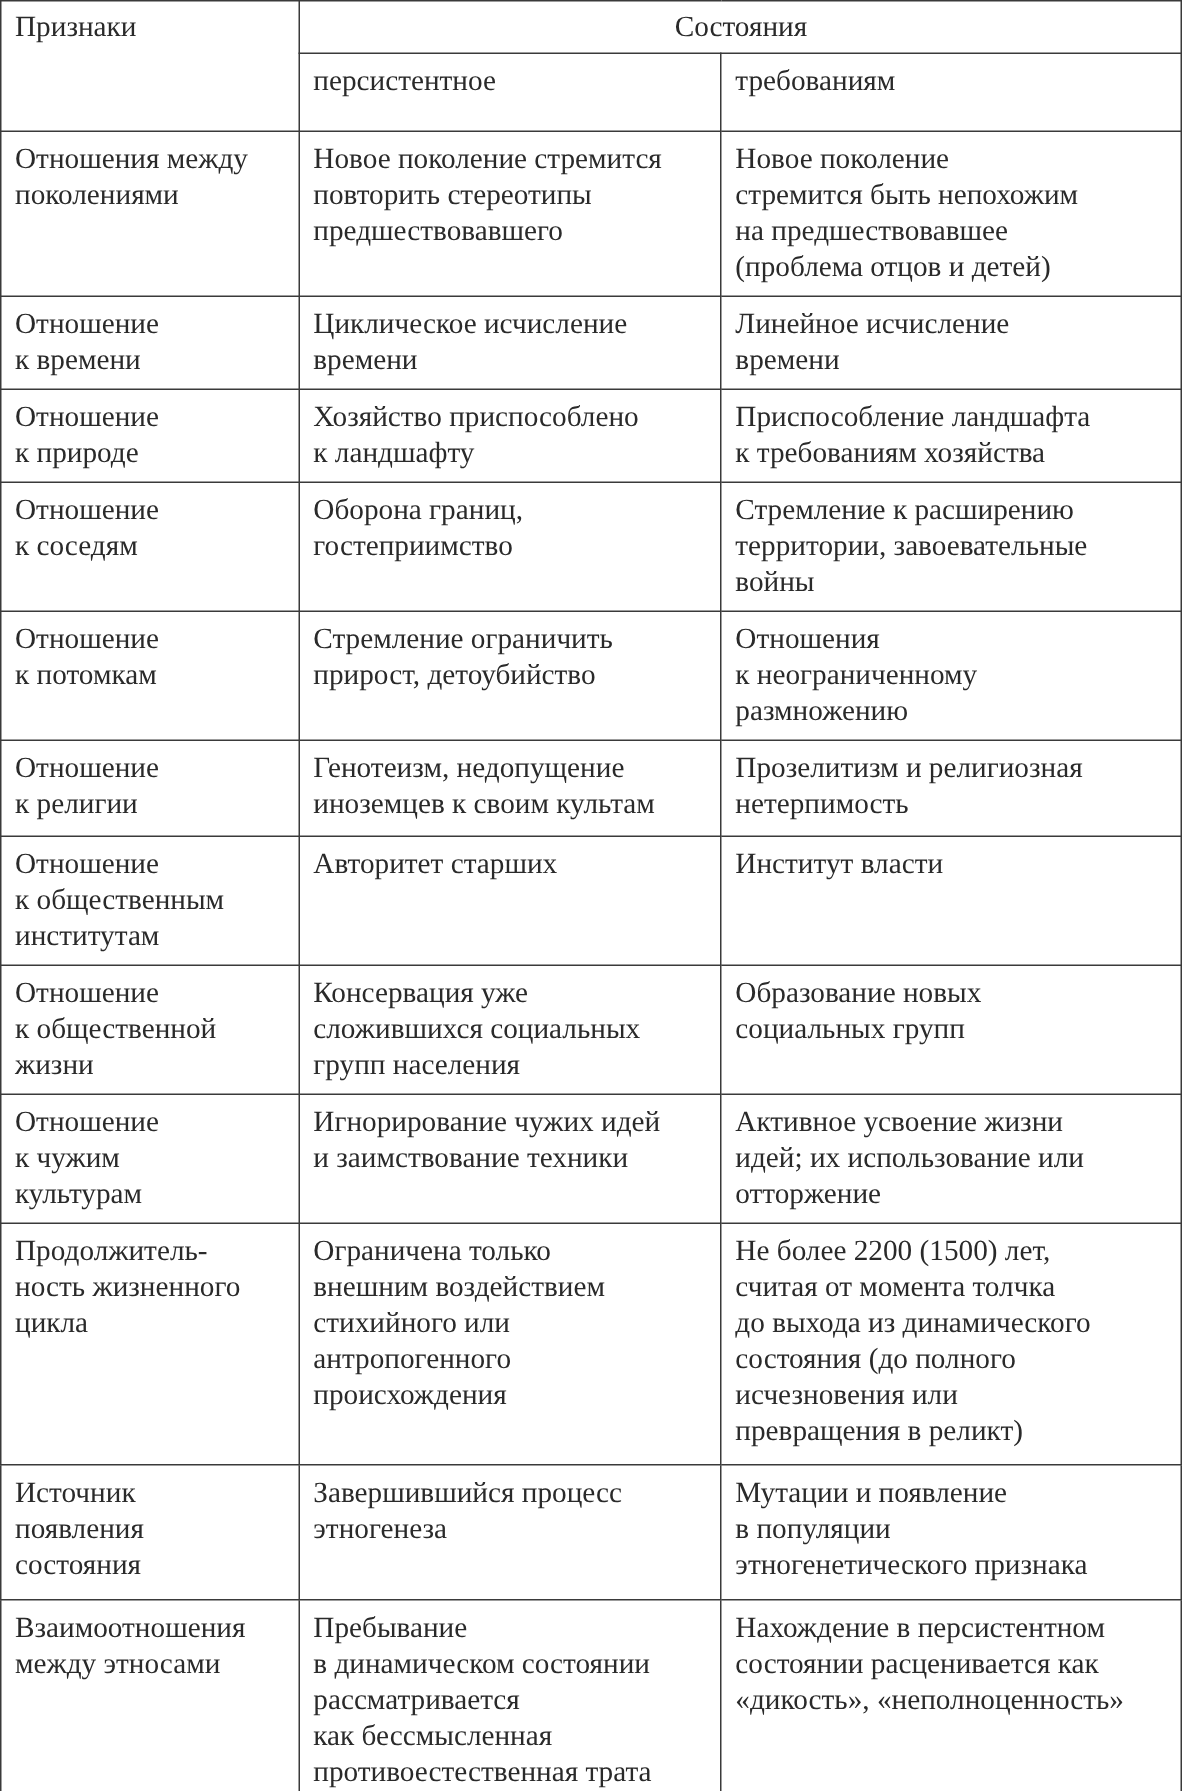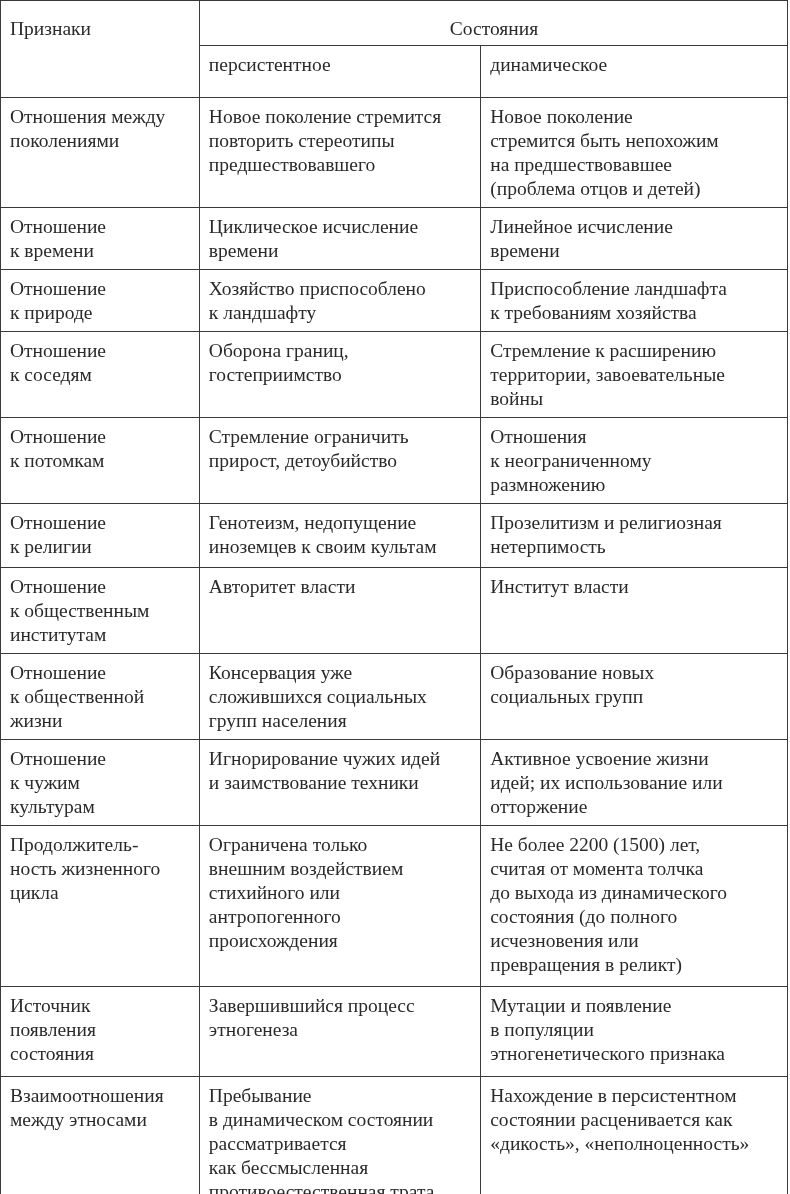--- a/index.html
+++ b/index.html
@@ -30,40 +30,40 @@
       vertical-align: top;
       text-align: left;
       font-weight: normal;
       padding: 7px 8px 6px 9px;
       white-space: pre-line;
     }
     .tbl th.center { text-align: center; }
     .col1 { width: 188px; }
     .col2 { width: 266px; }
     .col3 { width: 290px; }
-    .h1 td, .h1 th { height: 22px; padding-top: 16px; padding-bottom: 4px; }
+    .h1 td, .h1 th { height: 22px; padding-top: 6px; padding-bottom: 4px; }
     .h2 td, .h2 th { height: 22px; padding-top: 7px; padding-bottom: 20px; }
   </style>
 </head>
 <body>
 
 <table class="tbl">
   <colgroup>
     <col class="col1">
     <col class="col2">
     <col class="col3">
   </colgroup>
   <thead>
     <tr class="h1">
       <th rowspan="2">Признаки</th>
       <th colspan="2" class="center">Состояния</th>
     </tr>
     <tr class="h2">
       <th>персистентное</th>
-      <th>динамическое</th>
+      <th>требованиям</th>
     </tr>
   </thead>
   <tbody id="table-body">
   <tr style="height: 110px;">
         <td>Отношения между
 поколениями</td>
         <td>Новое поколение стремится
 повторить стереотипы
 предшествовавшего</td>
         <td>Новое поколение
@@ -110,21 +110,21 @@
 к религии</td>
         <td>Генотеизм, недопущение
 иноземцев к своим культам</td>
         <td>Прозелитизм и религиозная
 нетерпимость</td>
       </tr>
       <tr style="height: 84px;">
         <td>Отношение
 к общественным
 институтам</td>
-        <td>Авторитет власти</td>
+        <td>Авторитет старших</td>
         <td>Институт власти</td>
       </tr>
       <tr style="height: 84px;">
         <td>Отношение
 к общественной
 жизни</td>
         <td>Консервация уже
 сложившихся социальных
 групп населения</td>
         <td>Образование новых

